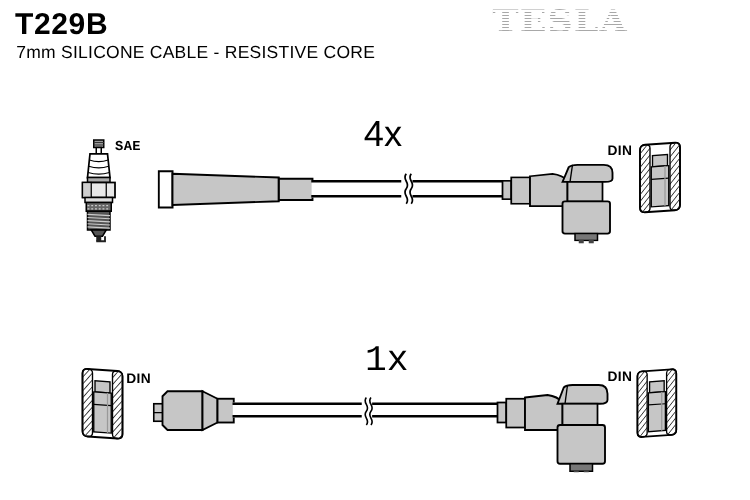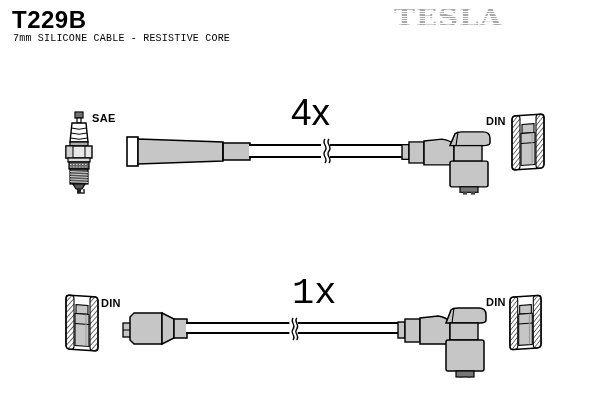--- a/index.html
+++ b/index.html
@@ -2,37 +2,37 @@
 <html><head>
 <meta charset="utf-8">
 <style>
   html,body{margin:0;padding:0;background:#fff;}
   .canvas{
     position:relative;width:600px;height:400px;background:#ffffff;
     font-family:"Liberation Sans",sans-serif;color:#000;overflow:hidden;
   }
   .abs{position:absolute;}
   .part-number{left:12px;top:6px;font-size:24px;font-weight:bold;letter-spacing:.5px;}
-  .subtitle{left:13px;top:33px;font-size:10px;letter-spacing:.2px;font-family:Liberation Mono, monospace;}
+  .subtitle{left:13px;top:33px;font-size:14px;letter-spacing:.2px;}
   .brand{
     left:394px;top:6px;width:140px;height:30px;
     font-family:"DejaVu Serif","Liberation Serif",serif;
     font-weight:700;font-size:33px;line-height:30px;color:#a8a8a8;
     letter-spacing:1px;transform:scale(.85,.75);transform-origin:left top;
   }
   .brand .stripes{
     position:absolute;left:0;top:0;width:140px;height:30px;
     background:repeating-linear-gradient(to bottom,#ffffff 0 1.4px,rgba(255,255,255,0) 1.4px 3.2px);
     pointer-events:none;
   }
-  .qty{font-size:37px;font-weight:400;}
+  .qty{font-size:29px;font-weight:400;}
   .qty-1{left:291px;top:92px;}
   .qty-2{left:292px;top:272px;font-family:Liberation Mono, monospace;}
   .terminal-label{font-size:11px;font-weight:bold;letter-spacing:.3px;}
-  .sae-label{left:92px;top:112px;}
+  .sae-label{left:92px;top:112px;font-family:Liberation Mono, monospace;}
   .din-label-r1{left:486px;top:115px;}
   .din-label-r2l{left:101px;top:297px;}
   .din-label-r2r{left:486px;top:296px;}
   .wire{box-sizing:border-box;border-top:2px solid #000;border-bottom:2px solid #000;background:#fff;}
   .wire-1{left:249px;top:144px;width:158px;height:14px;}
   .wire-2{left:186px;top:322px;width:216px;height:12px;}
   .skew-l{transform:skewY(4deg);}
   .skew-r{transform:skewY(-4deg);}
   svg{display:block;}
 </style>

